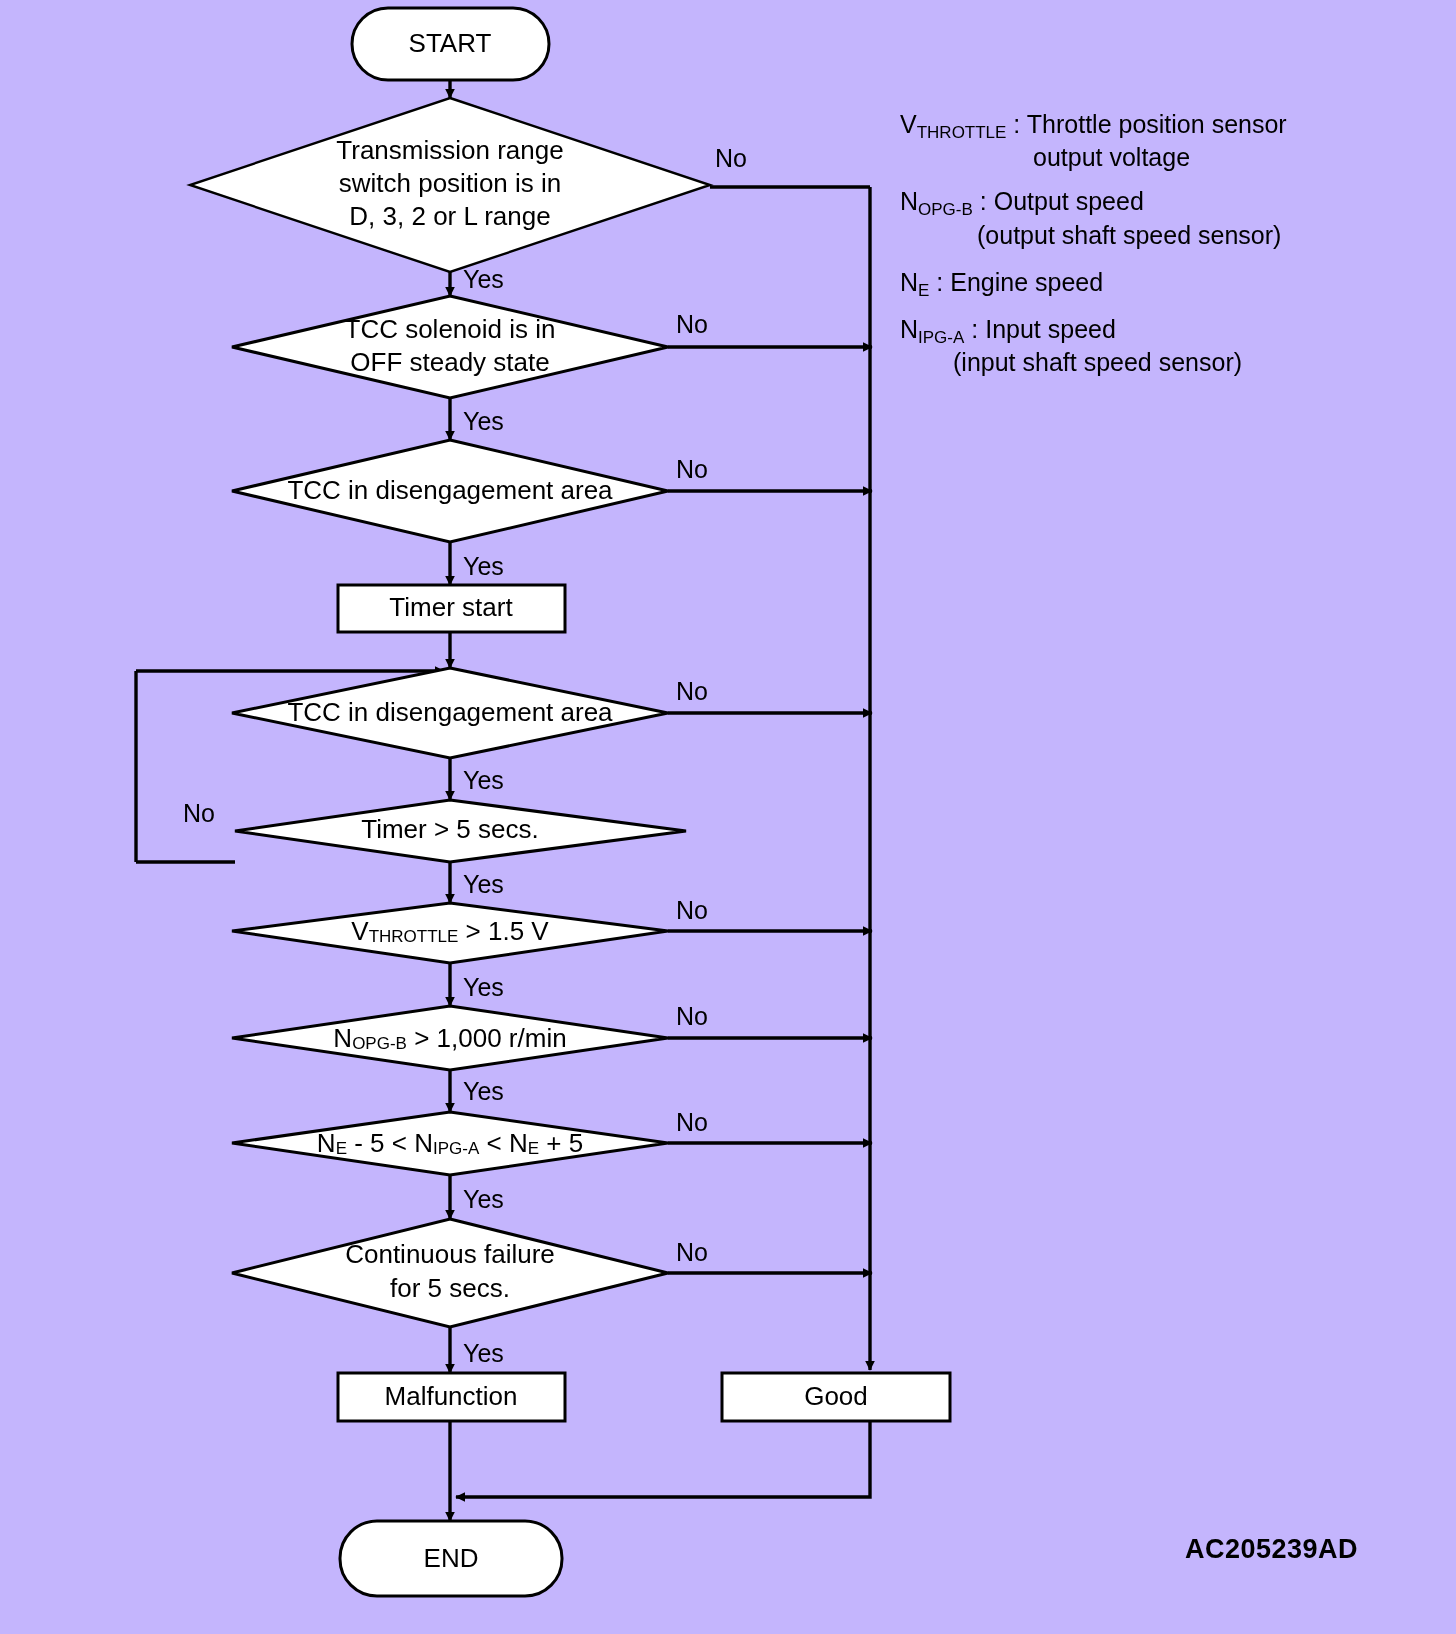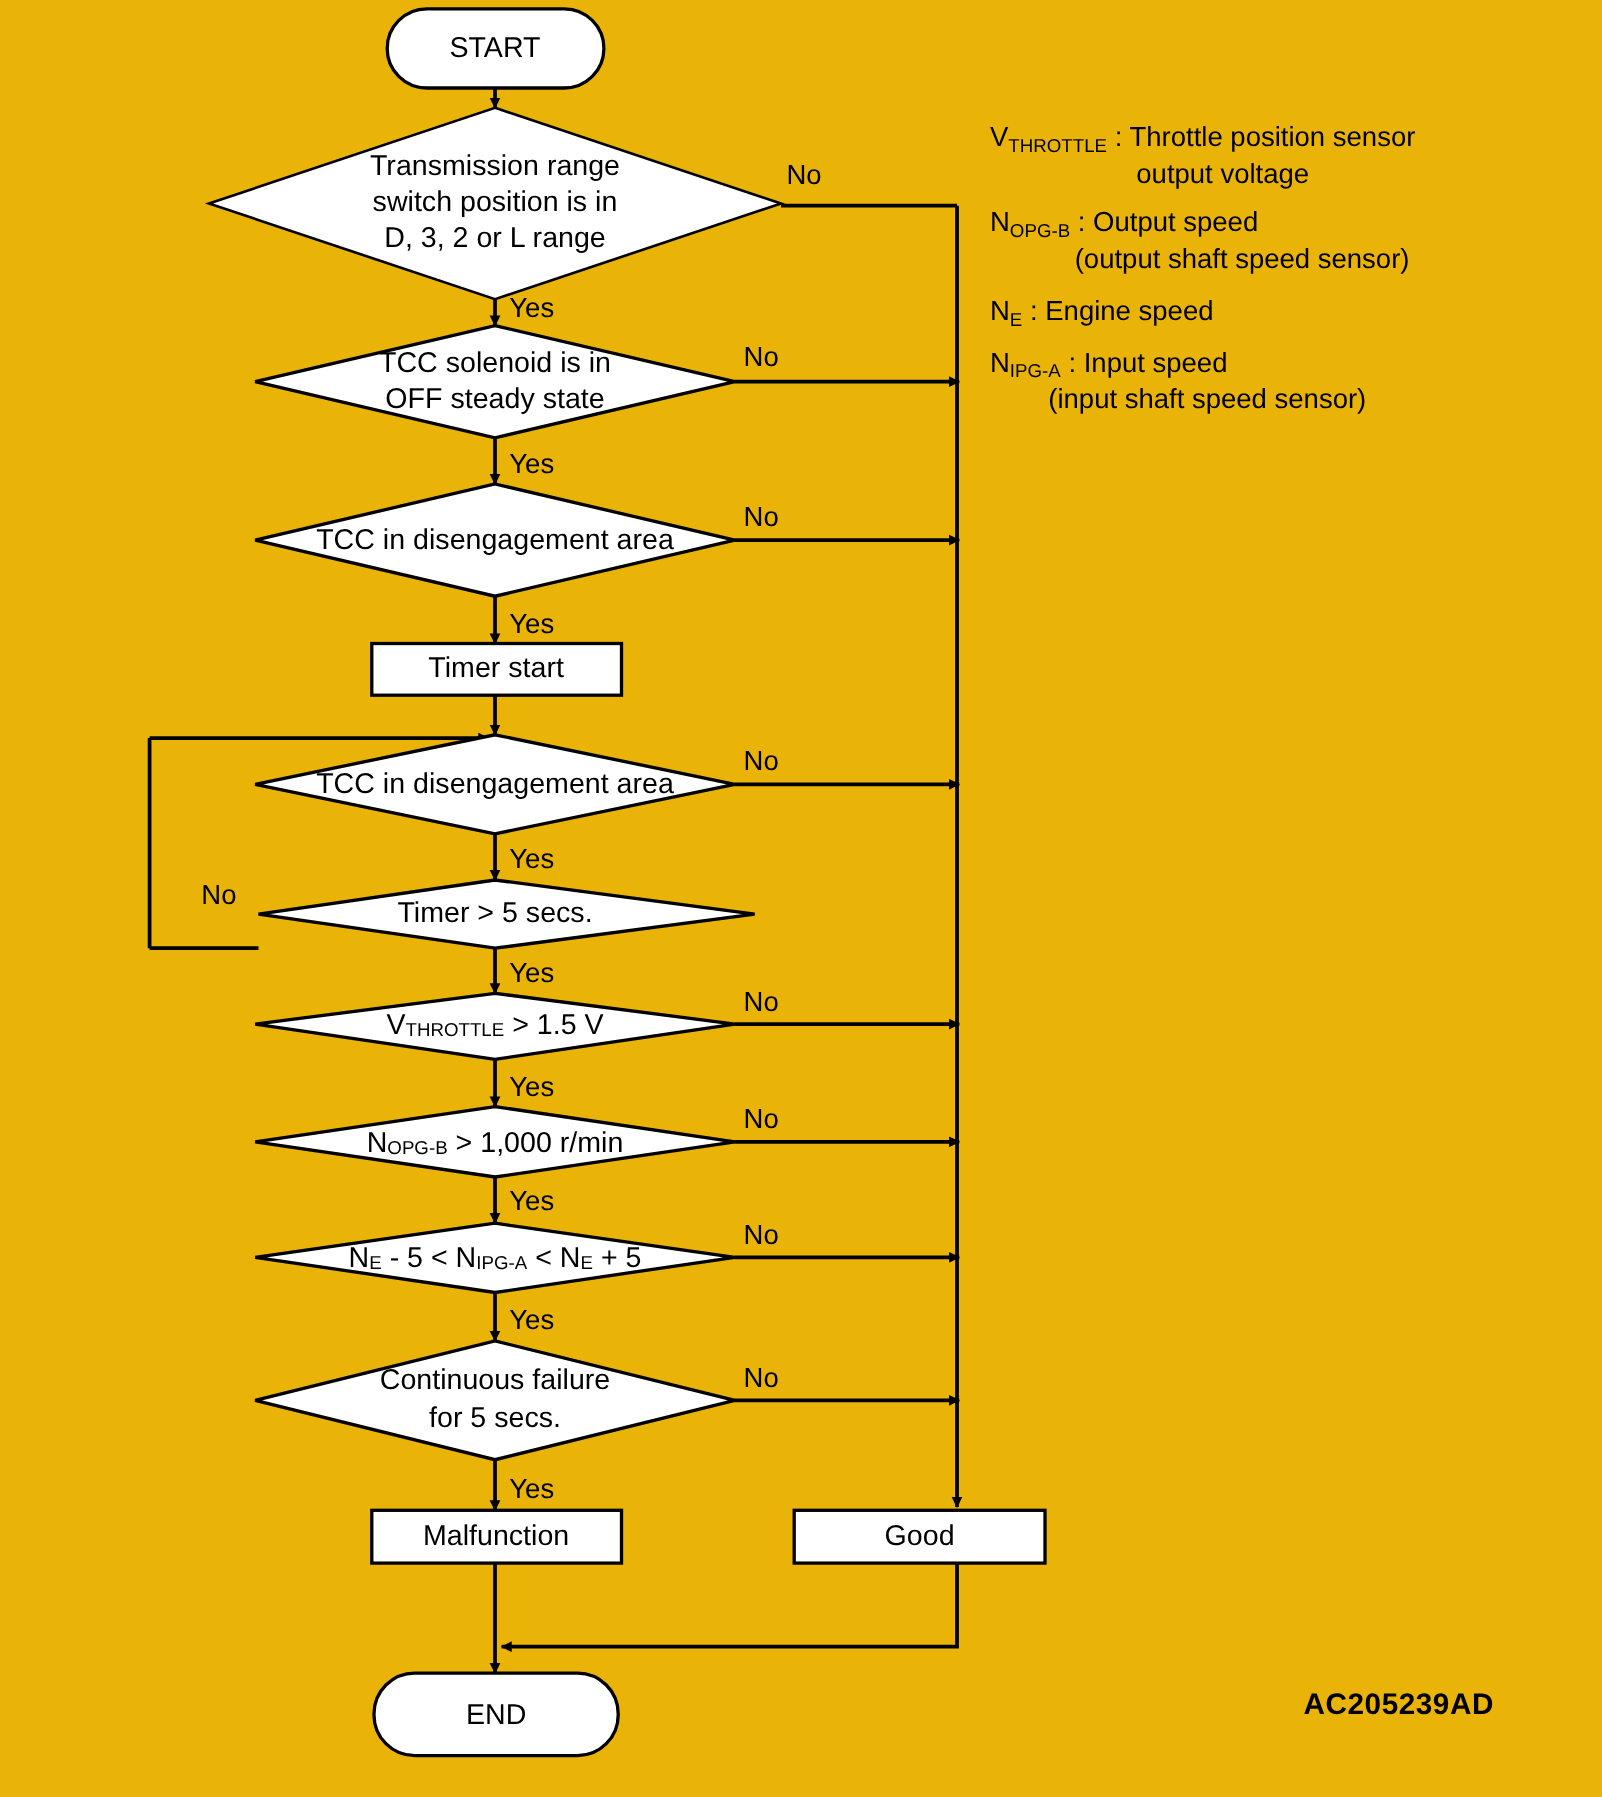--- a/index.html
+++ b/index.html
@@ -1,17 +1,17 @@
 <!DOCTYPE html>
 <html><head>
 <meta charset="utf-8">
 <style>
   html,body{margin:0;padding:0;background:#ffffff;}
   body{width:1456px;height:1634px;font-family:"Liberation Sans",sans-serif;}
-  #stage{position:relative;width:1456px;height:1634px;background:#eab308;overflow:hidden;}
+  #stage{position:relative;width:1456px;height:1634px;background:#c4b5fd;overflow:hidden;}
   svg#flow{position:absolute;left:0;top:0;width:1456px;height:1634px;}
   .shape{fill:#ffffff;stroke:#000000;stroke-width:3;}
   .shape.thin{stroke-width:2.4;}
   .conn{stroke:#000000;stroke-width:3.4;fill:none;}
   text{font-family:"Liberation Sans",sans-serif;fill:#000;}
   .nodeText{font-size:26px;text-anchor:middle;dominant-baseline:middle;}
   .edgeLabel{font-size:25px;}
   .legendMain{font-size:25px;}
   .sub{font-size:17px;}
   .code{font-size:27px;font-weight:bold;letter-spacing:0.5px;}

